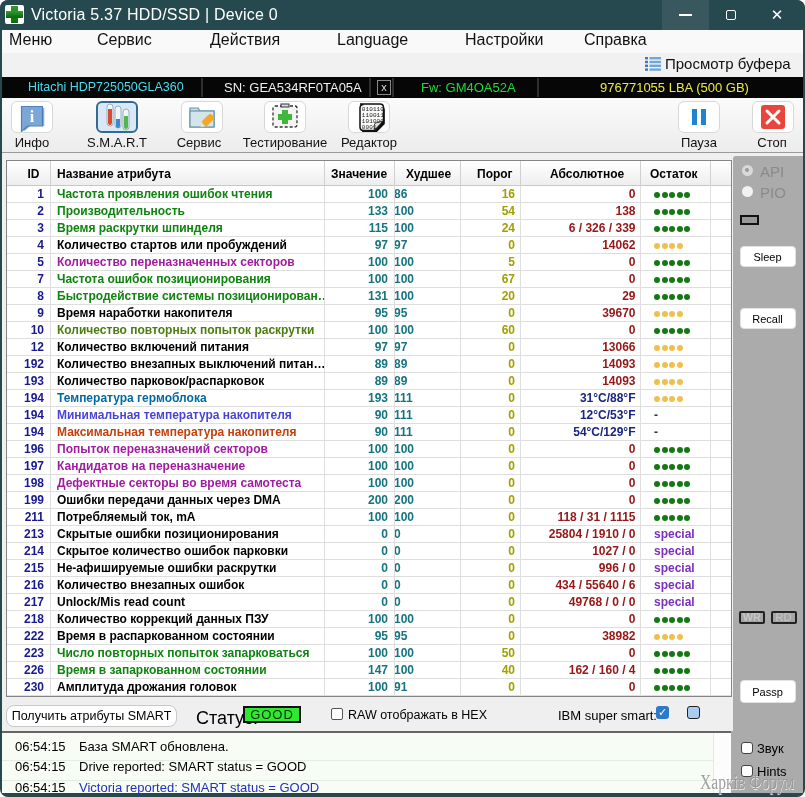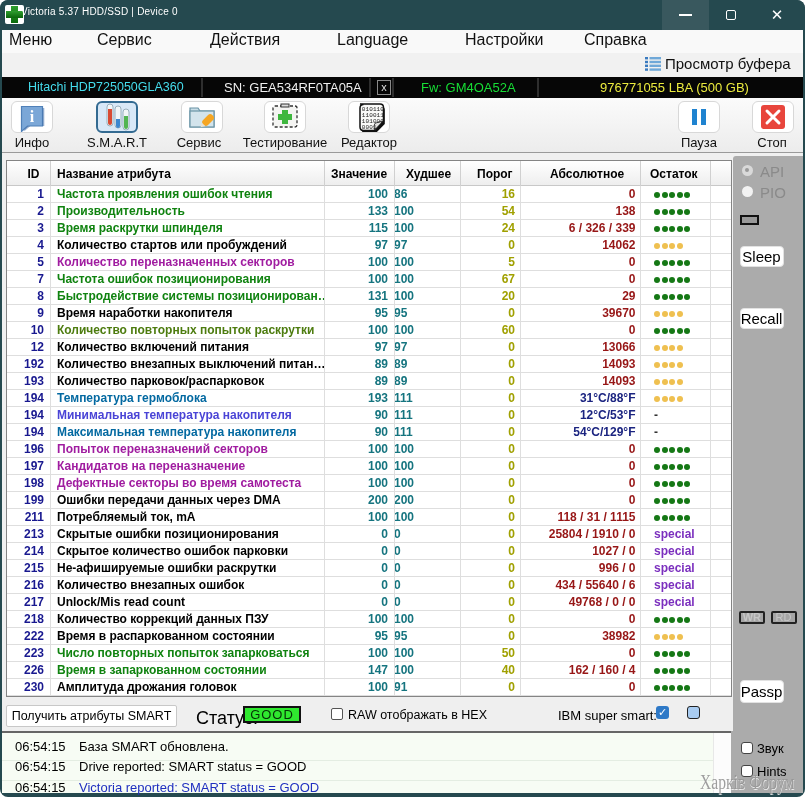--- a/index.html
+++ b/index.html
@@ -4,21 +4,21 @@
 *{margin:0;padding:0;box-sizing:border-box}
 html,body{width:805px;height:797px;background:#fff;font-family:"Liberation Sans",sans-serif;overflow:hidden}
 #win{position:absolute;left:0;top:0;width:805px;height:797px;background:#25494F;border-radius:8px;overflow:hidden}
 #inner{position:absolute;left:2px;top:30px;width:801px;height:763px;background:#F0F0F0}
 
 #title{position:absolute;left:0;top:0;width:805px;height:30px;background:#25494F;border-radius:8px 8px 0 0}
 #title .hov{position:absolute;left:662px;top:0;width:47px;height:30px;background:#39585E}
 #appicon{position:absolute;left:5px;top:5px;width:19px;height:19px;background:#fff;border-radius:2px}
 #appicon .cr1{position:absolute;left:6px;top:1px;width:7px;height:17px;background:linear-gradient(#2f9e2f,#0b6b0b)}
 #appicon .cr2{position:absolute;left:1px;top:6px;width:17px;height:7px;background:linear-gradient(#2f9e2f,#0a650a)}
-#ttext{position:absolute;left:21px;top:6px;font-size:10px;color:#fff;letter-spacing:0.2px}
+#ttext{position:absolute;left:31px;top:6px;font-size:16px;color:#fff;letter-spacing:0.2px}
 #mini{position:absolute;left:679px;top:14px;width:13px;height:1.5px;background:#fff}
 #maxi{position:absolute;left:726px;top:10px;width:10px;height:10px;border:1.2px solid #fff;border-radius:2px}
 #clos{position:absolute;left:754px;top:0;width:46px;height:30px;color:#fff;font-size:15px;text-align:center;line-height:30px}
 
 #menubar{position:absolute;left:0;top:0;width:801px;height:23px;background:#F9F9F9;font-size:16px;color:#111}
 #menubar span{position:absolute;top:1px}
 #bufrow{position:absolute;left:0;top:23px;width:801px;height:24px;background:#F1F1F1}
 #bufico{position:absolute;left:643px;top:4px;width:16px;height:14px}
 #buftext{position:absolute;left:663px;top:2px;font-size:15px;color:#111}
 
@@ -53,24 +53,24 @@
 .vline{position:absolute;top:0;width:1px;background:#DEDEDE}
 .hline{position:absolute;top:0;height:25px;width:1px;background:#D0D0D0}
 .dot{display:inline-block;width:6px;height:6px;border-radius:50%;margin-right:1.5px;vertical-align:middle;margin-top:0px}
 .dg{background:#157815}
 .dy{background:#EFC050}
 .spec{color:#7B2FBE}
 .dashr{color:#333}
 
 #rpanel{position:absolute;left:731px;top:125.5px;width:70px;height:575.5px;background:#ABABAB;border-radius:3px 0 0 0}
 #rpanel .disab{color:#8A8A8A;font-size:15px;position:absolute}
-.whbtn{position:absolute;left:6.5px;width:44px;background:#fff;border-radius:4px;text-align:center;font-size:15px;color:#000;border:1px solid #E2E2E2}
+.whbtn{position:absolute;left:6.5px;width:56px;background:#fff;border-radius:4px;text-align:center;font-size:11px;color:#000;border:1px solid #E2E2E2}
 
 #statusrow{position:absolute;left:0;top:668px;width:731px;height:33px;background:#EFEFEF}
-#getbtn{position:absolute;left:4px;top:7px;width:171px;height:22px;background:#fff;border:1px solid #C8C8C8;border-radius:2px;font-size:12.5px;text-align:center;line-height:20px}
+#getbtn{position:absolute;left:4px;top:7px;width:171px;height:22px;background:#fff;border:1px solid #C8C8C8;border-radius:8px;font-size:12.5px;text-align:center;line-height:20px}
 #stlab{position:absolute;left:194px;top:10px;font-size:18px}
 #goodbox{position:absolute;left:241px;top:8px;width:58px;height:17px;background:#2FE82F;border:2px solid #111;font-size:13px;letter-spacing:1px;text-align:center;line-height:13px;color:#063006}
 #rawcb{position:absolute;left:329px;top:10px;width:12px;height:12px;background:#fff;border:1px solid #555;border-radius:2px}
 #rawlab{position:absolute;left:346px;top:10px;font-size:12.5px}
 #ibmlab{position:absolute;left:556px;top:10px;font-size:13px}
 #ibmcb{position:absolute;left:654px;top:8px;width:13px;height:13px;background:#2E79C7;border-radius:3px;color:#fff;font-size:11px;text-align:center;line-height:13px}
 #bluebox{position:absolute;left:685px;top:8px;width:13px;height:13px;background:#A9CCF1;border:1.5px solid #222;border-radius:3px}
 
 #logarea{position:absolute;left:0;top:701px;width:729px;height:62px;background:#F7FCF4;border-top:2px solid #666;font-size:13px}
 #logarea .ts{position:absolute;left:13px;color:#000}
@@ -337,21 +337,21 @@
             <div class="c cid">194</div>
             <div class="c cname" style="color:#4A44D6">Минимальная температура накопителя</div>
             <div class="c cval">90</div>
             <div class="c cworst">111</div>
             <div class="c cthr">0</div>
             <div class="c cabs tnavy">12°C/53°F</div>
             <div class="c crest"><span class="dashr">-</span></div>
           </div>
 <div class="tr">
             <div class="c cid">194</div>
-            <div class="c cname" style="color:#0369a1">Максимальная температура накопителя</div>
+            <div class="c cname" style="color:#c2410c">Максимальная температура накопителя</div>
             <div class="c cval">90</div>
             <div class="c cworst">111</div>
             <div class="c cthr">0</div>
             <div class="c cabs tnavy">54°C/129°F</div>
             <div class="c crest"><span class="dashr">-</span></div>
           </div>
 <div class="tr">
             <div class="c cid">196</div>
             <div class="c cname" style="color:#A01CA0">Попыток переназначений секторов</div>
             <div class="c cval">100</div>

